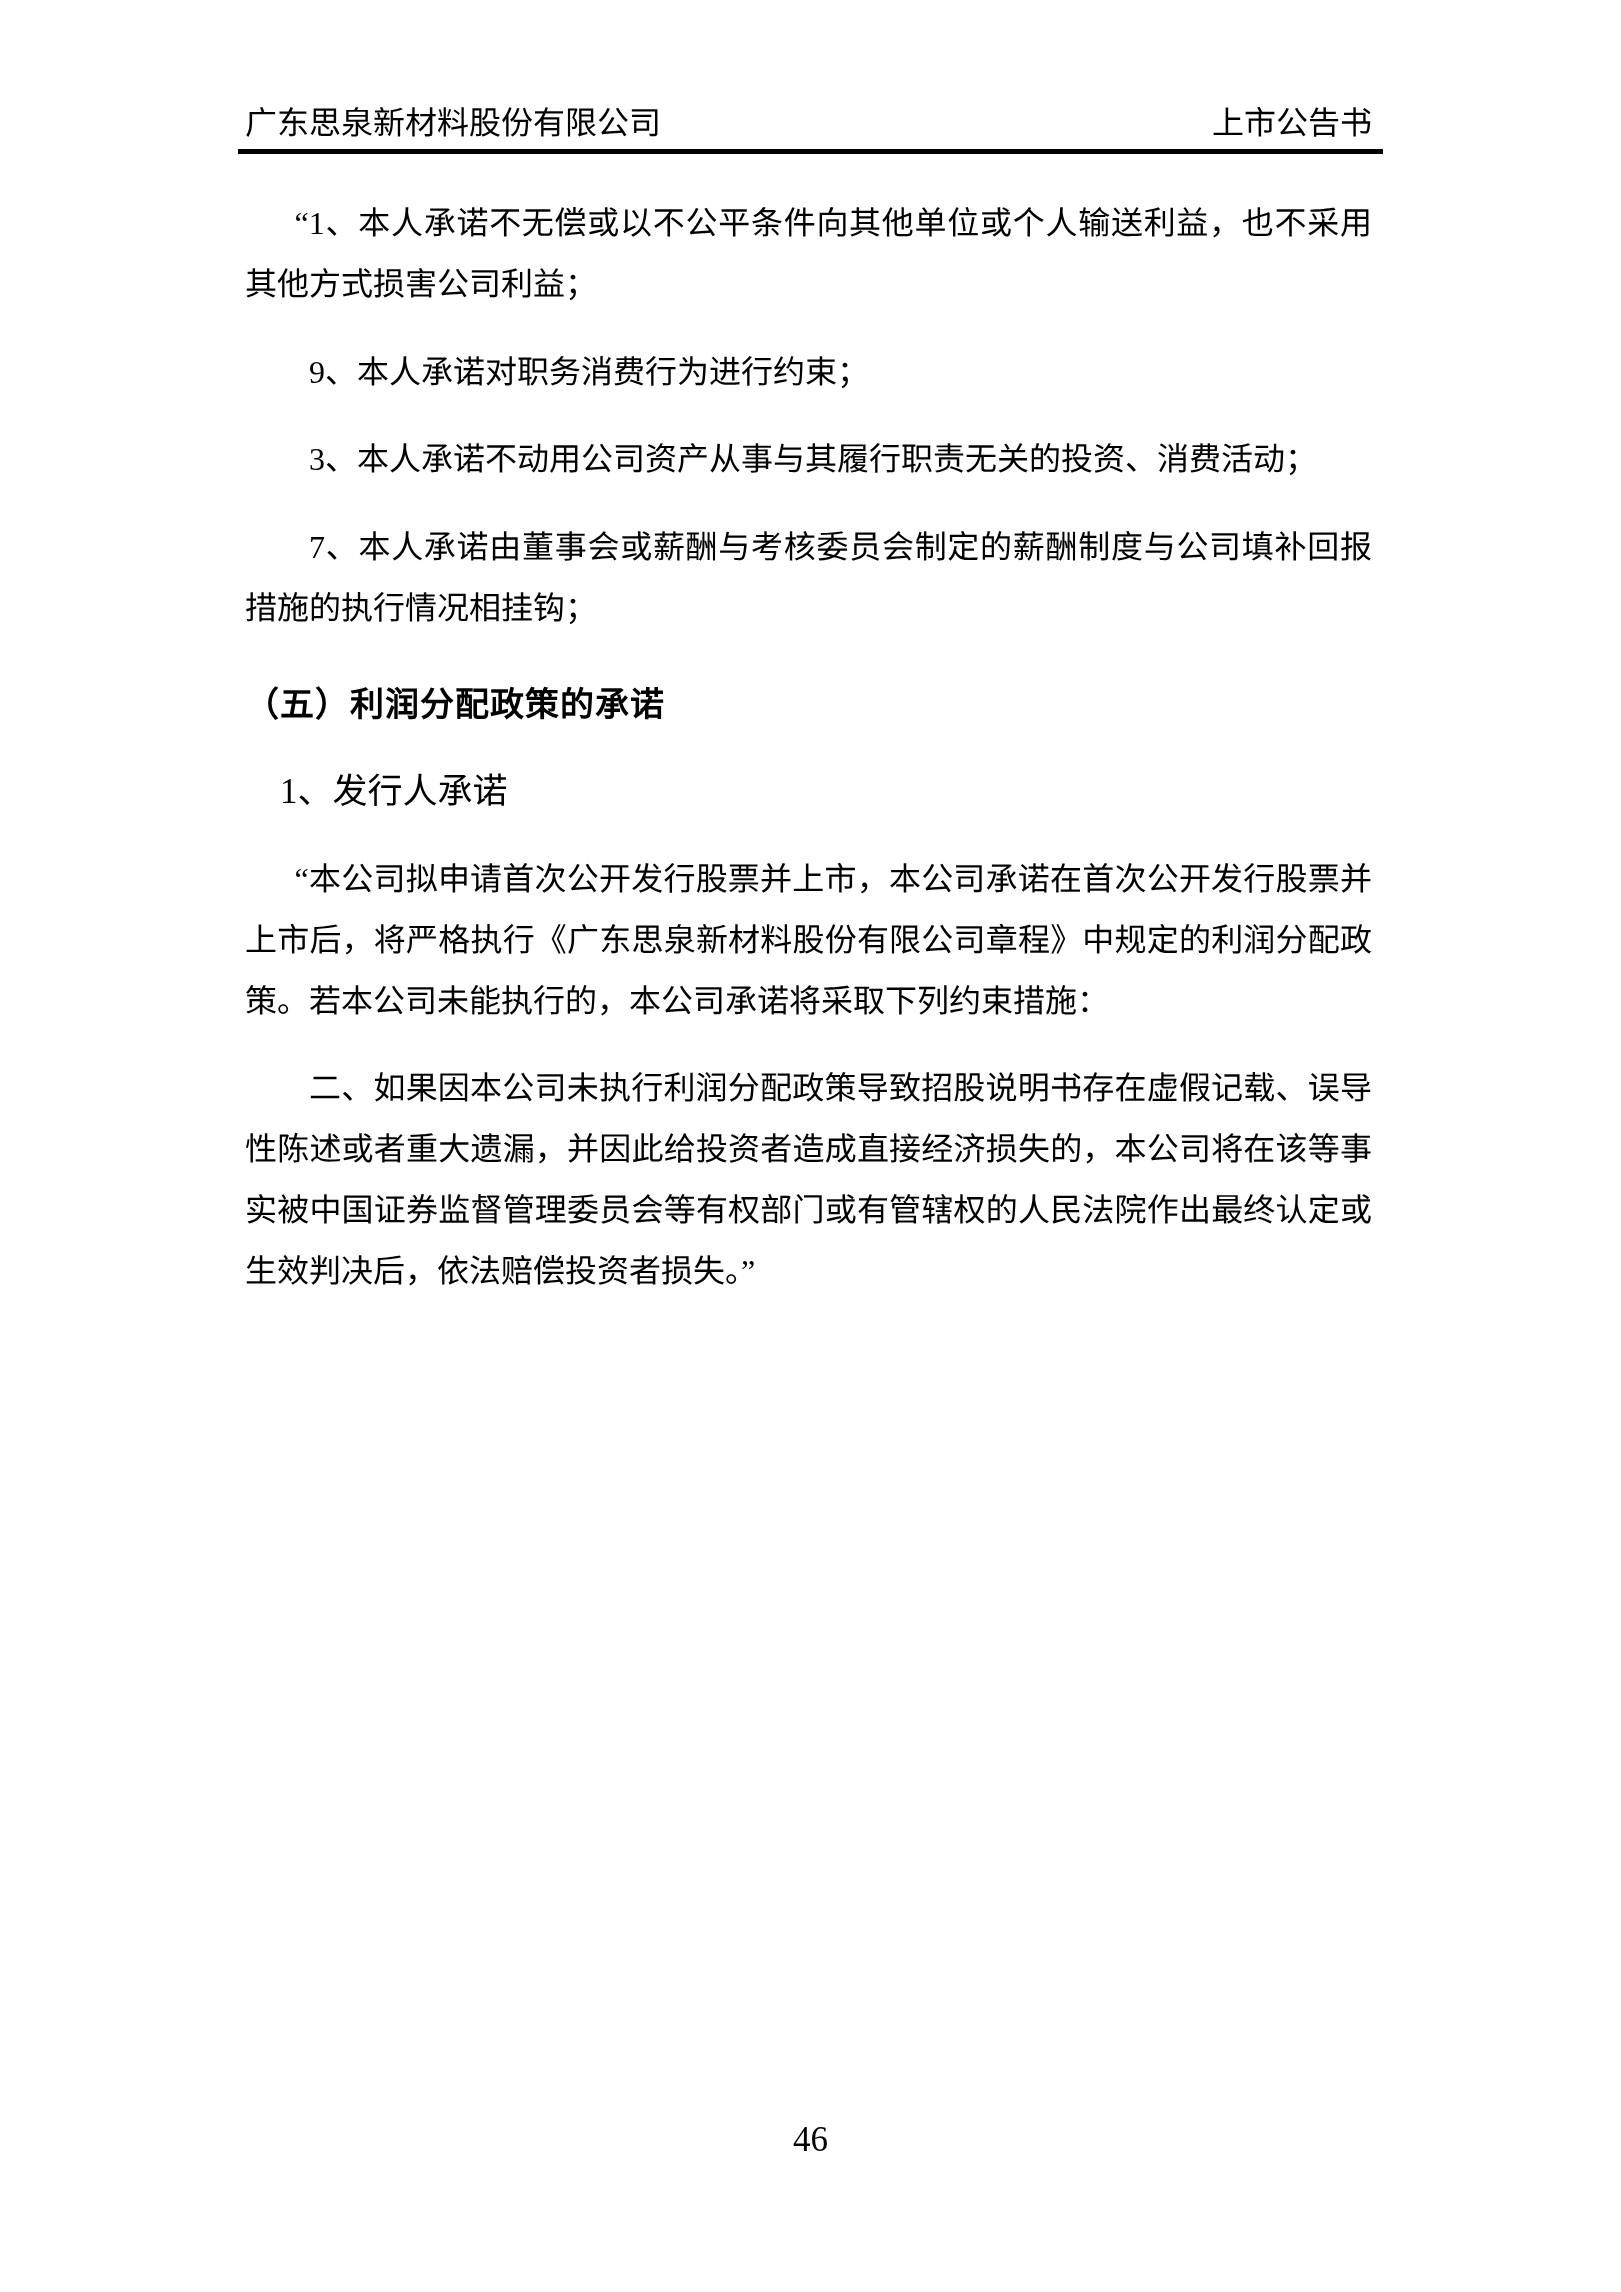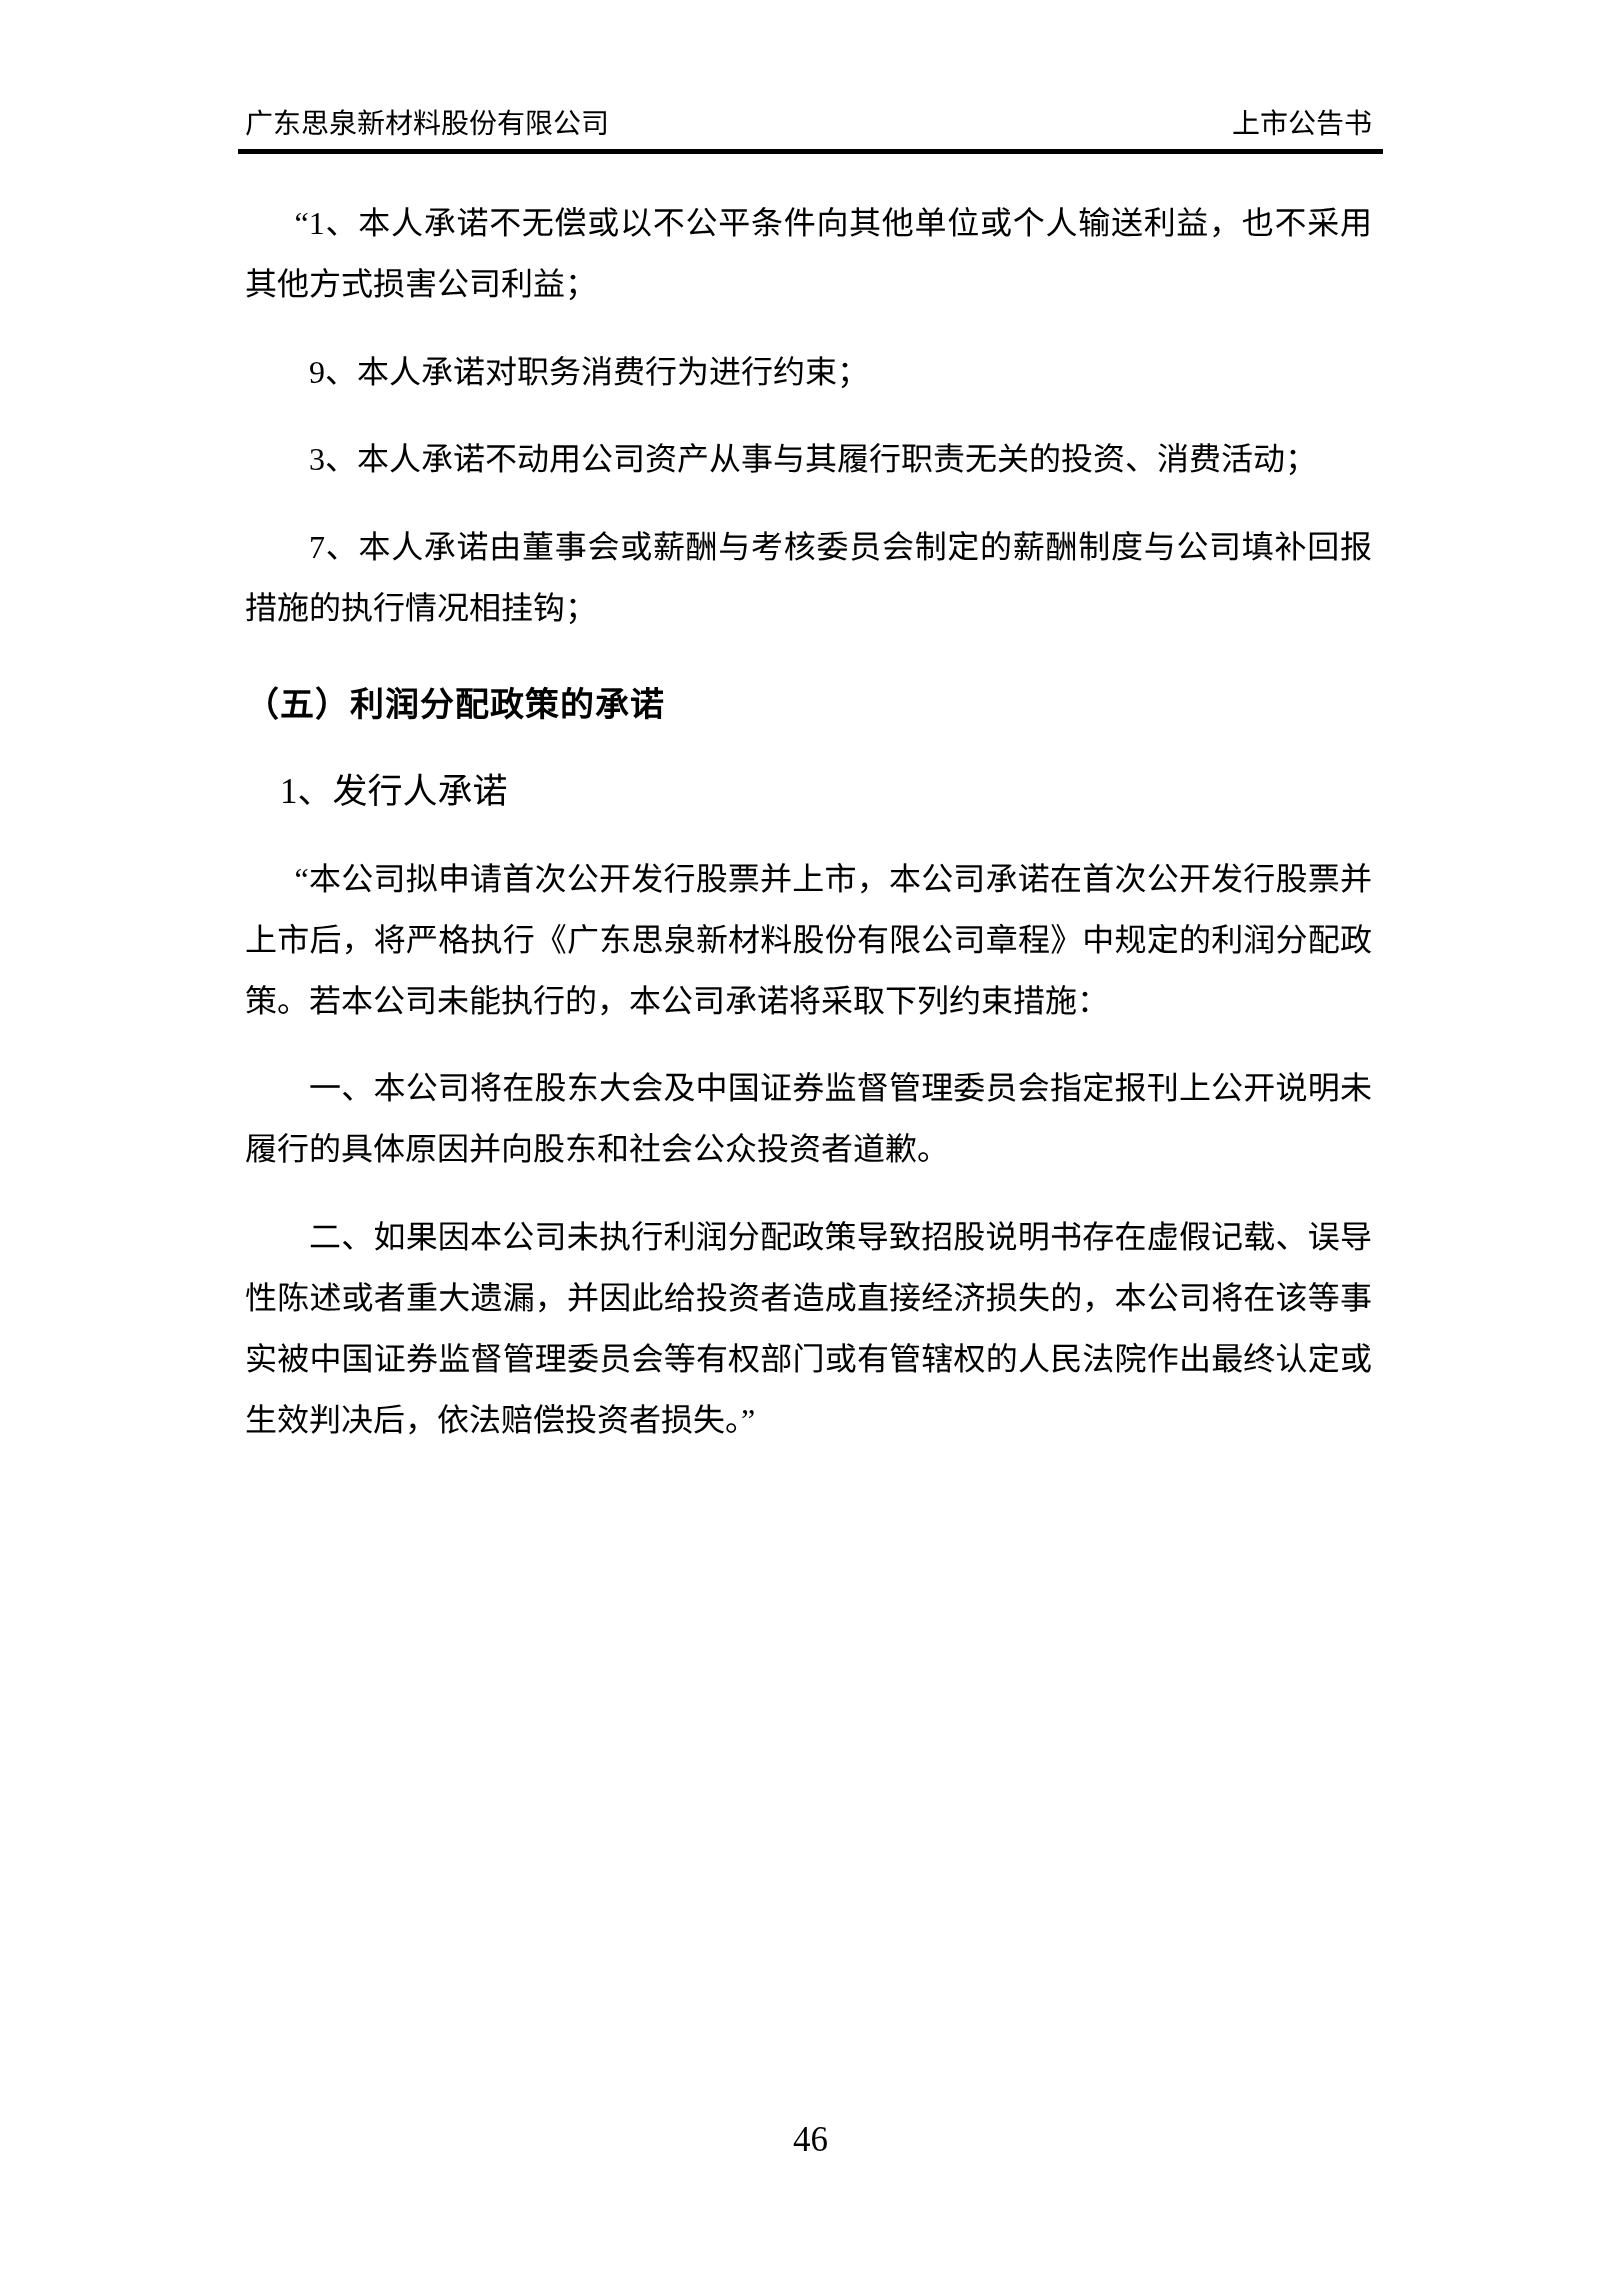--- a/index.html
+++ b/index.html
@@ -18,21 +18,21 @@
   }
   
   .page-header {
     position: absolute;
     left: 245px;
     width: 1127px;
     top: 106px;
     display: flex;
     justify-content: space-between;
     align-items: baseline;
-    font-size: 28px;
+    font-size: 32px;
     line-height: 35px;
     white-space: nowrap;
     gap: 48px;
   }
   .header-rule {
     position: absolute;
     left: 238px;
     top: 149px;
     width: 1145px;
     height: 4.9px;
@@ -102,21 +102,20 @@
     <p class="hang-quote">“1、本人承诺不无偿或以不公平条件向其他单位或个人输送利益，也不采用其他方式损害公司利益；</p>
     <p>9、本人承诺对职务消费行为进行约束；</p>
     <p>3、本人承诺不动用公司资产从事与其履行职责无关的投资、消费活动；</p>
     <p>7、本人承诺由董事会或薪酬与考核委员会制定的薪酬制度与公司填补回报措施的执行情况相挂钩；</p>
 
     <h2 class="section-heading">（五）利润分配政策的承诺</h2>
 
     <h3 class="sub-heading">1、发行人承诺</h3>
 
     <p class="hang-quote">“本公司拟申请首次公开发行股票并上市，本公司承诺在首次公开发行股票并上市后，将严格执行《广东思泉新材料股份有限公司章程》中规定的利润分配政策。若本公司未能执行的，本公司承诺将采取下列约束措施：</p>
-    <p>一、本公司将在股东大会及中国证券监督管理委员会指定报刊上公开说明未履行的具体原因并向股东和社会公众投资者道歉。</p>
     <p>二、如果因本公司未执行利润分配政策导致招股说明书存在虚假记载、误导性陈述或者重大遗漏，并因此给投资者造成直接经济损失的，本公司将在该等事实被中国证券监督管理委员会等有权部门或有管辖权的人民法院作出最终认定或生效判决后，依法赔偿投资者损失。”</p>
   </div>
 
   <div class="page-footer">
     <span>46</span>
   </div>
 
 </div>
 
 

